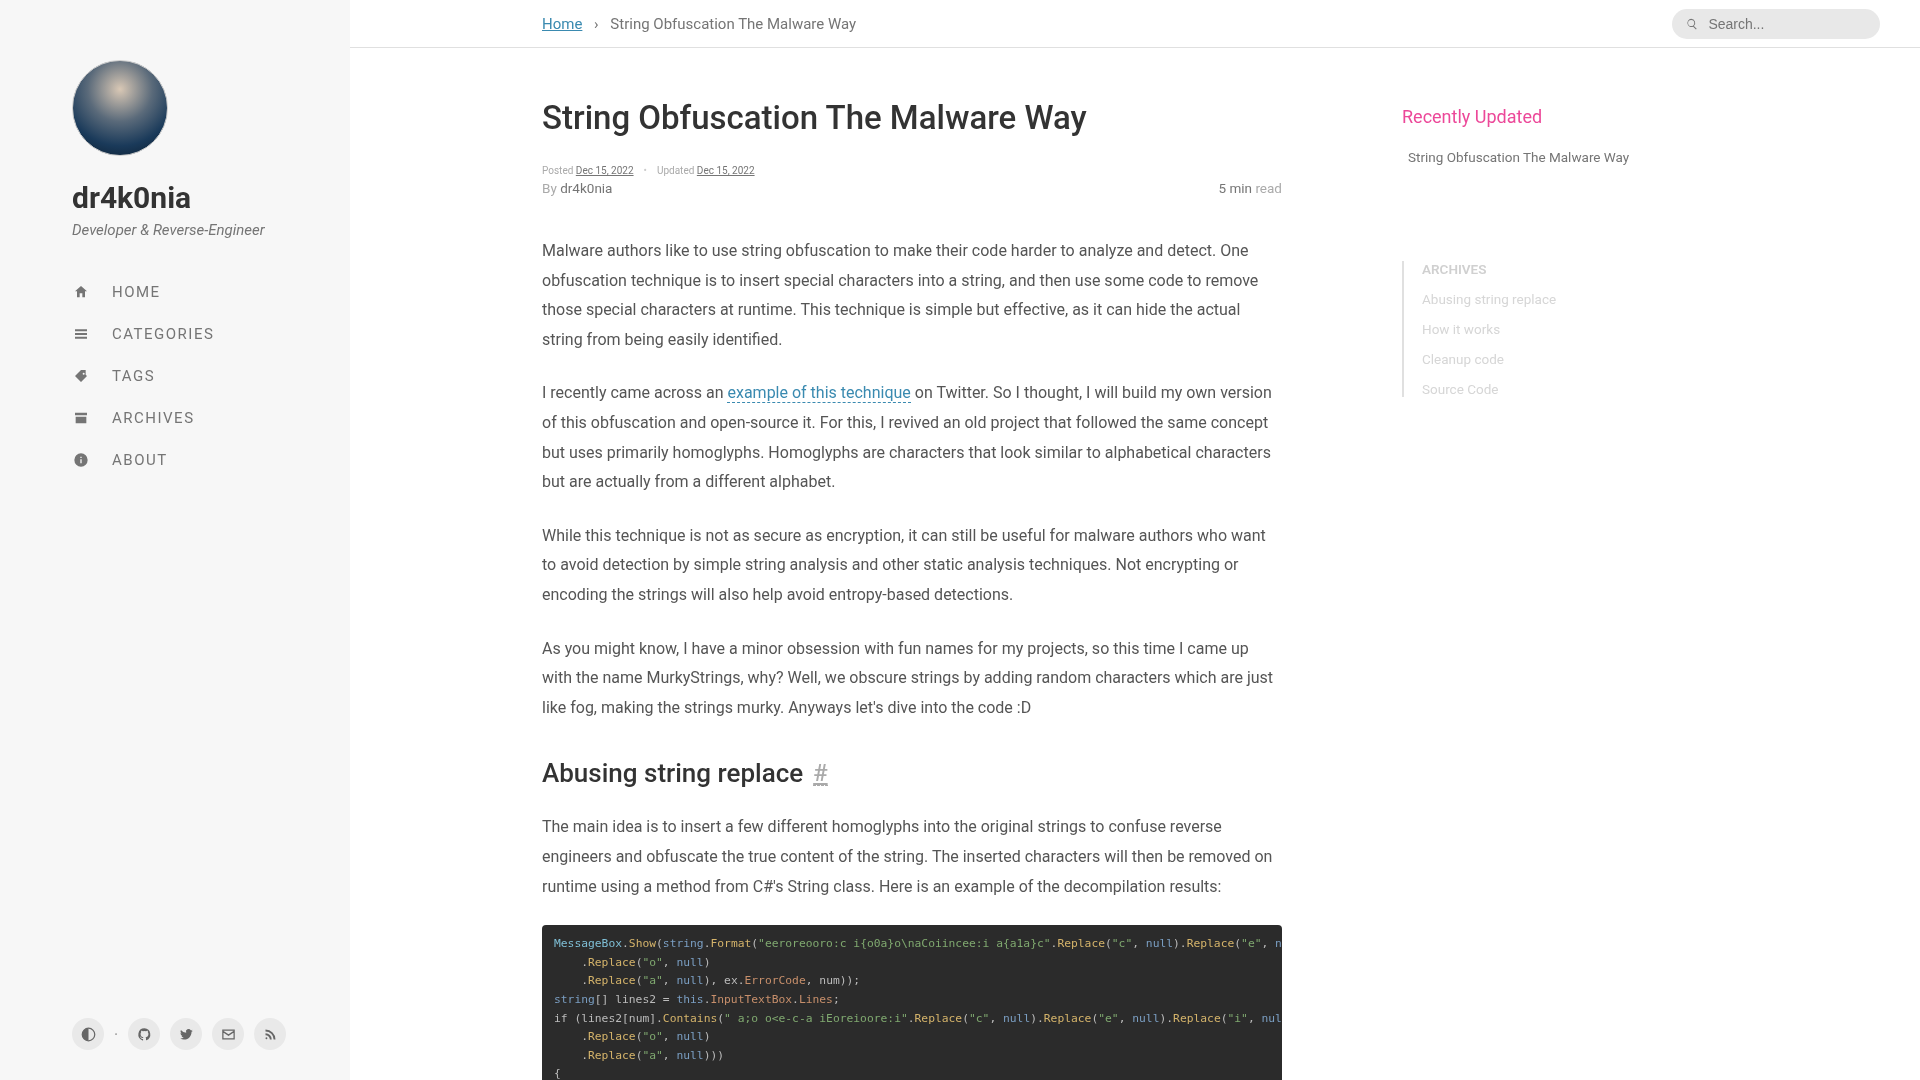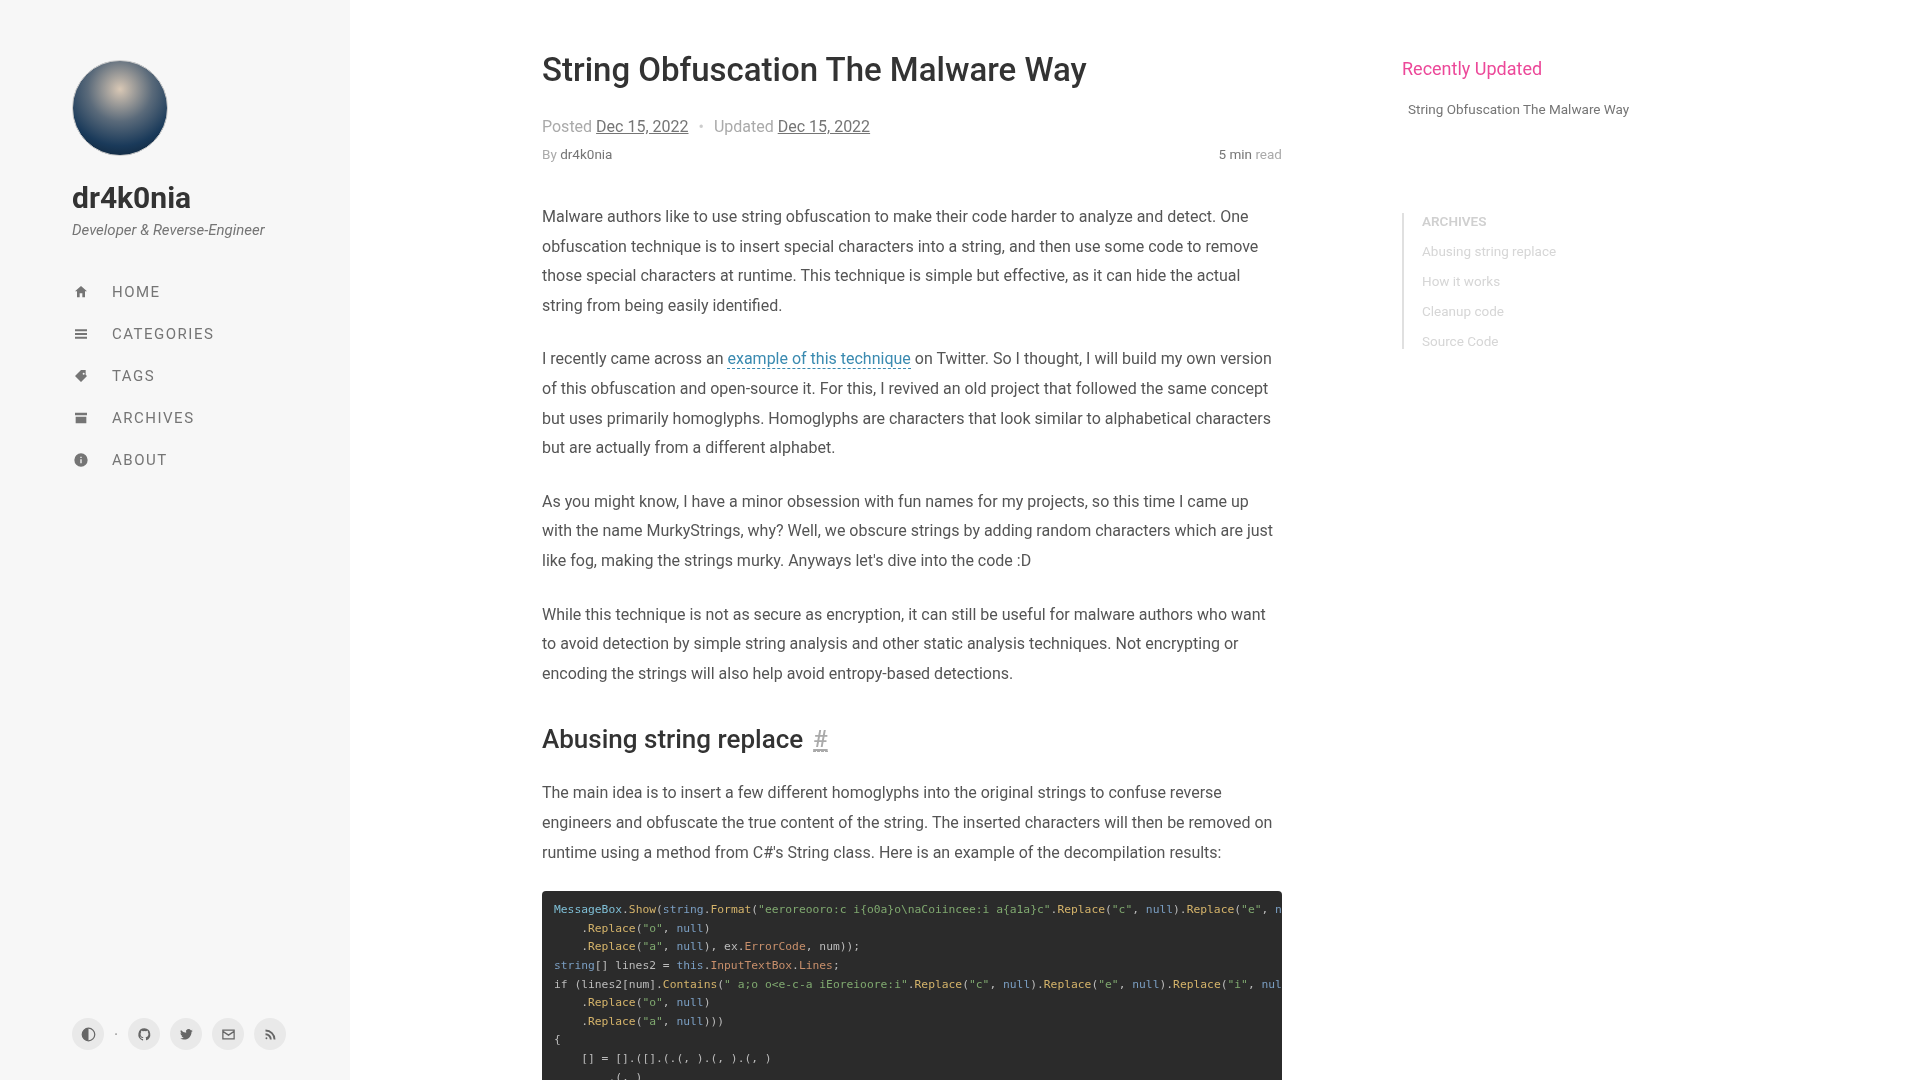--- a/index.html
+++ b/index.html
@@ -150,25 +150,25 @@
     margin-left: 60px;
   }
 
   article h1 {
     font-size: 33px;
     font-weight: 500;
     color: var(--heading);
     margin: 0 0 28px 0;
   }
   .meta-row {
-    font-size: 16px;
+    font-size: 10px;
     color: var(--text-muted);
     display: flex;
     align-items: center;
-    margin-bottom: 10px;
+    margin-bottom: 4px;
   }
   .meta-row .mval { color: var(--text-light); text-decoration: underline; }
   .meta-row .bullet { margin: 0 10px; color: #ccc; }
   .meta-row2 {
     font-size: 13.5px;
     color: var(--text-muted);
     display: flex;
     align-items: center;
     margin-bottom: 40px;
   }
@@ -336,20 +336,33 @@
     <a class="pill" href="#">
       <svg viewBox="0 0 24 24">
           <path d="M4 4a16 16 0 0116 16h-3A13 13 0 004 7zm0 6a10 10 0 0110 10h-3a7 7 0 00-7-7zm1.5 6.5a1.5 1.5 0 110 3 1.5 1.5 0 010-3z"></path>
         </svg>
     </a>
   </div>
 </nav>
 
 <div class="main">
 
+  <div class="topbar">
+    <div class="breadcrumb">
+      <a href="#" class="home">Home</a>
+      <span class="sep">›</span>
+      <span>String Obfuscation The Malware Way</span>
+    </div>
+    <div class="search">
+      <svg viewBox="0 0 24 24">
+          <path d="M10 2a8 8 0 015.3 13.9l5.4 5.4-1.4 1.4-5.4-5.4A8 8 0 1110 2zm0 2a6 6 0 100 12 6 6 0 000-12z"></path>
+        </svg>
+      <input type="text" placeholder="Search..." style="">
+    </div>
+  </div>
 
   <div class="content-wrapper">
     <article>
       <h1>String Obfuscation The Malware Way</h1>
 
       <div class="meta-row">
         <span>Posted</span>&nbsp;
         <span class="mval">Dec 15, 2022</span>
         <span class="bullet">•</span>
         <span>Updated</span>&nbsp;
@@ -363,22 +376,22 @@
           <span class="mval">5</span>&nbsp;<span class="mval">min</span>&nbsp;<span>read</span>
         </span>
       </div>
 
       <p>Malware authors like to use string obfuscation to make their code harder to analyze and detect. One obfuscation technique is to insert special characters into a string, and then use some code to remove those special characters at runtime. This technique is simple but effective, as it can hide the actual string from being easily identified.</p>
 
       <p>
         <span>I recently came across an </span><a href="#" class="inline">example of this technique</a><span> on Twitter. So I thought, I will build my own version of this obfuscation and open-source it. For this, I revived an old project that followed the same concept but uses primarily homoglyphs. Homoglyphs are characters that look similar to alphabetical characters but are actually from a different alphabet.</span>
       </p>
 
+      <p>While this technique is not as secure as encryption, it can still be useful for malware authors who want to avoid detection by simple string analysis and other static analysis techniques. Not encrypting or encoding the strings will also help avoid entropy-based detections.</p>
       <p>As you might know, I have a minor obsession with fun names for my projects, so this time I came up with the name MurkyStrings, why? Well, we obscure strings by adding random characters which are just like fog, making the strings murky. Anyways let's dive into the code :D</p>
-      <p>While this technique is not as secure as encryption, it can still be useful for malware authors who want to avoid detection by simple string analysis and other static analysis techniques. Not encrypting or encoding the strings will also help avoid entropy-based detections.</p>
 
       <h2>
         <span>Abusing string replace</span>
         <a href="#" class="hash">#</a>
       </h2>
 
       <p>The main idea is to insert a few different homoglyphs into the original strings to confuse reverse engineers and obfuscate the true content of the string. The inserted characters will then be removed on runtime using a method from C#'s String class. Here is an example of the decompilation results:</p>
 
       <div class="code-shot"><span class="c-type">MessageBox</span>.<span class="c-fn">Show</span>(<span class="c-kw">string</span>.<span class="c-fn">Format</span>(<span class="c-str">"еeroreooro:c i{о0a}o\naCоiincee:i a{a1a}c"</span>.<span class="c-fn">Replace</span>(<span class="c-str">"c"</span>, <span class="c-null">null</span>).<span class="c-fn">Replace</span>(<span class="c-str">"e"</span>, <span class="c-null">null</span>).(, )
     .<span class="c-fn">Replace</span>(<span class="c-str">"o"</span>, <span class="c-null">null</span>)

